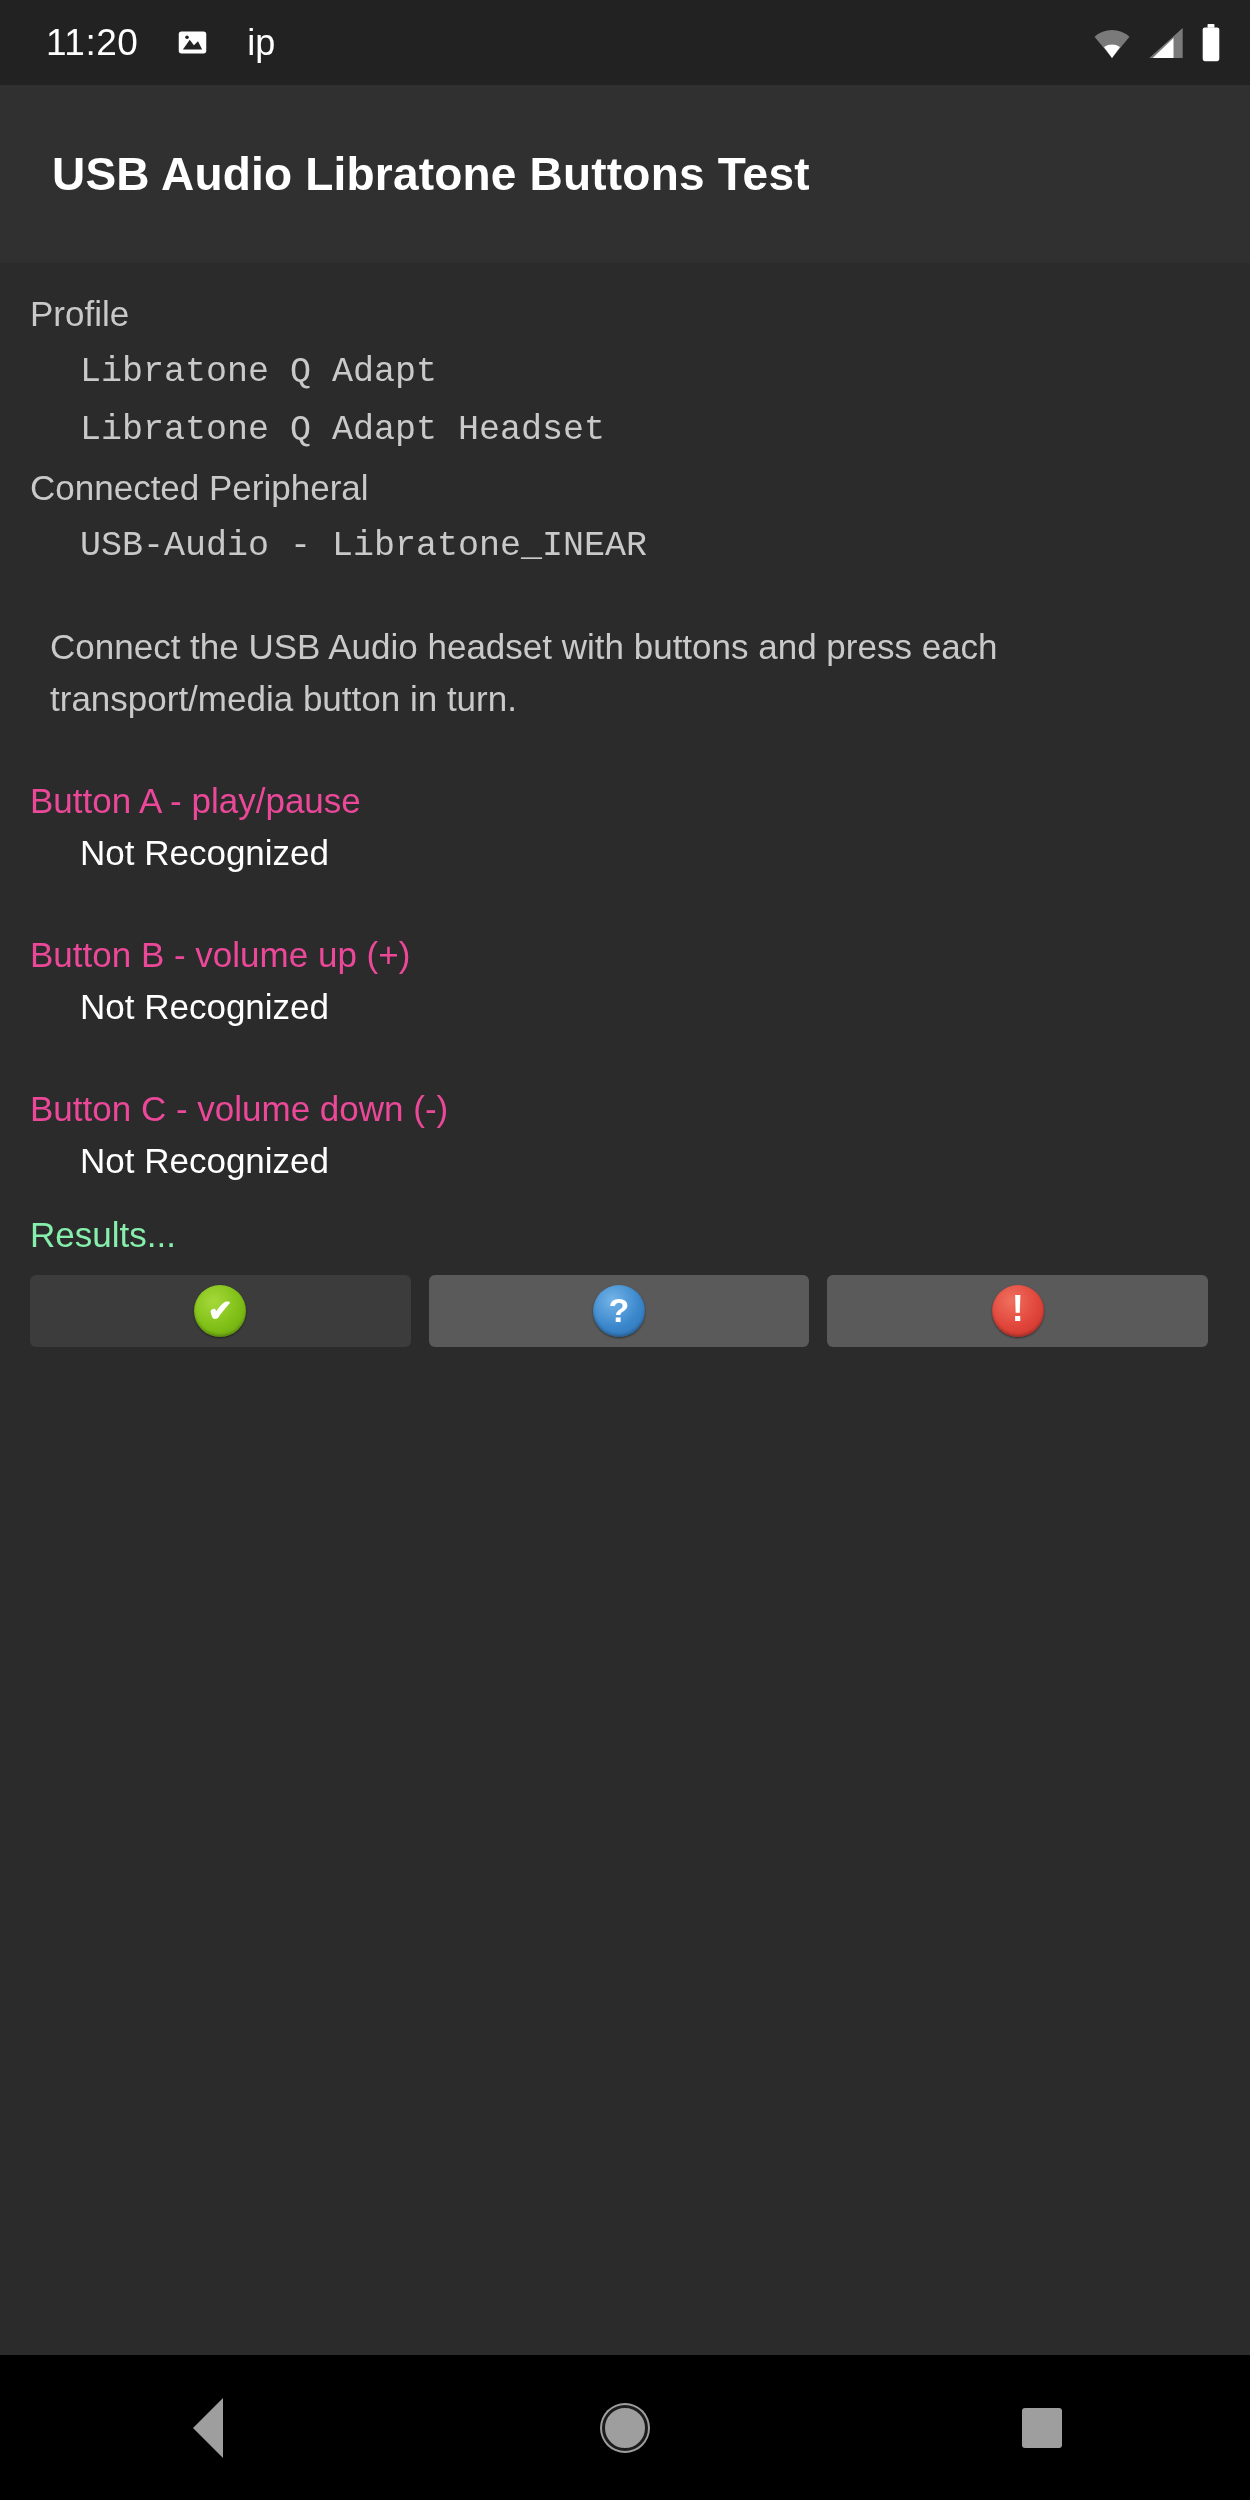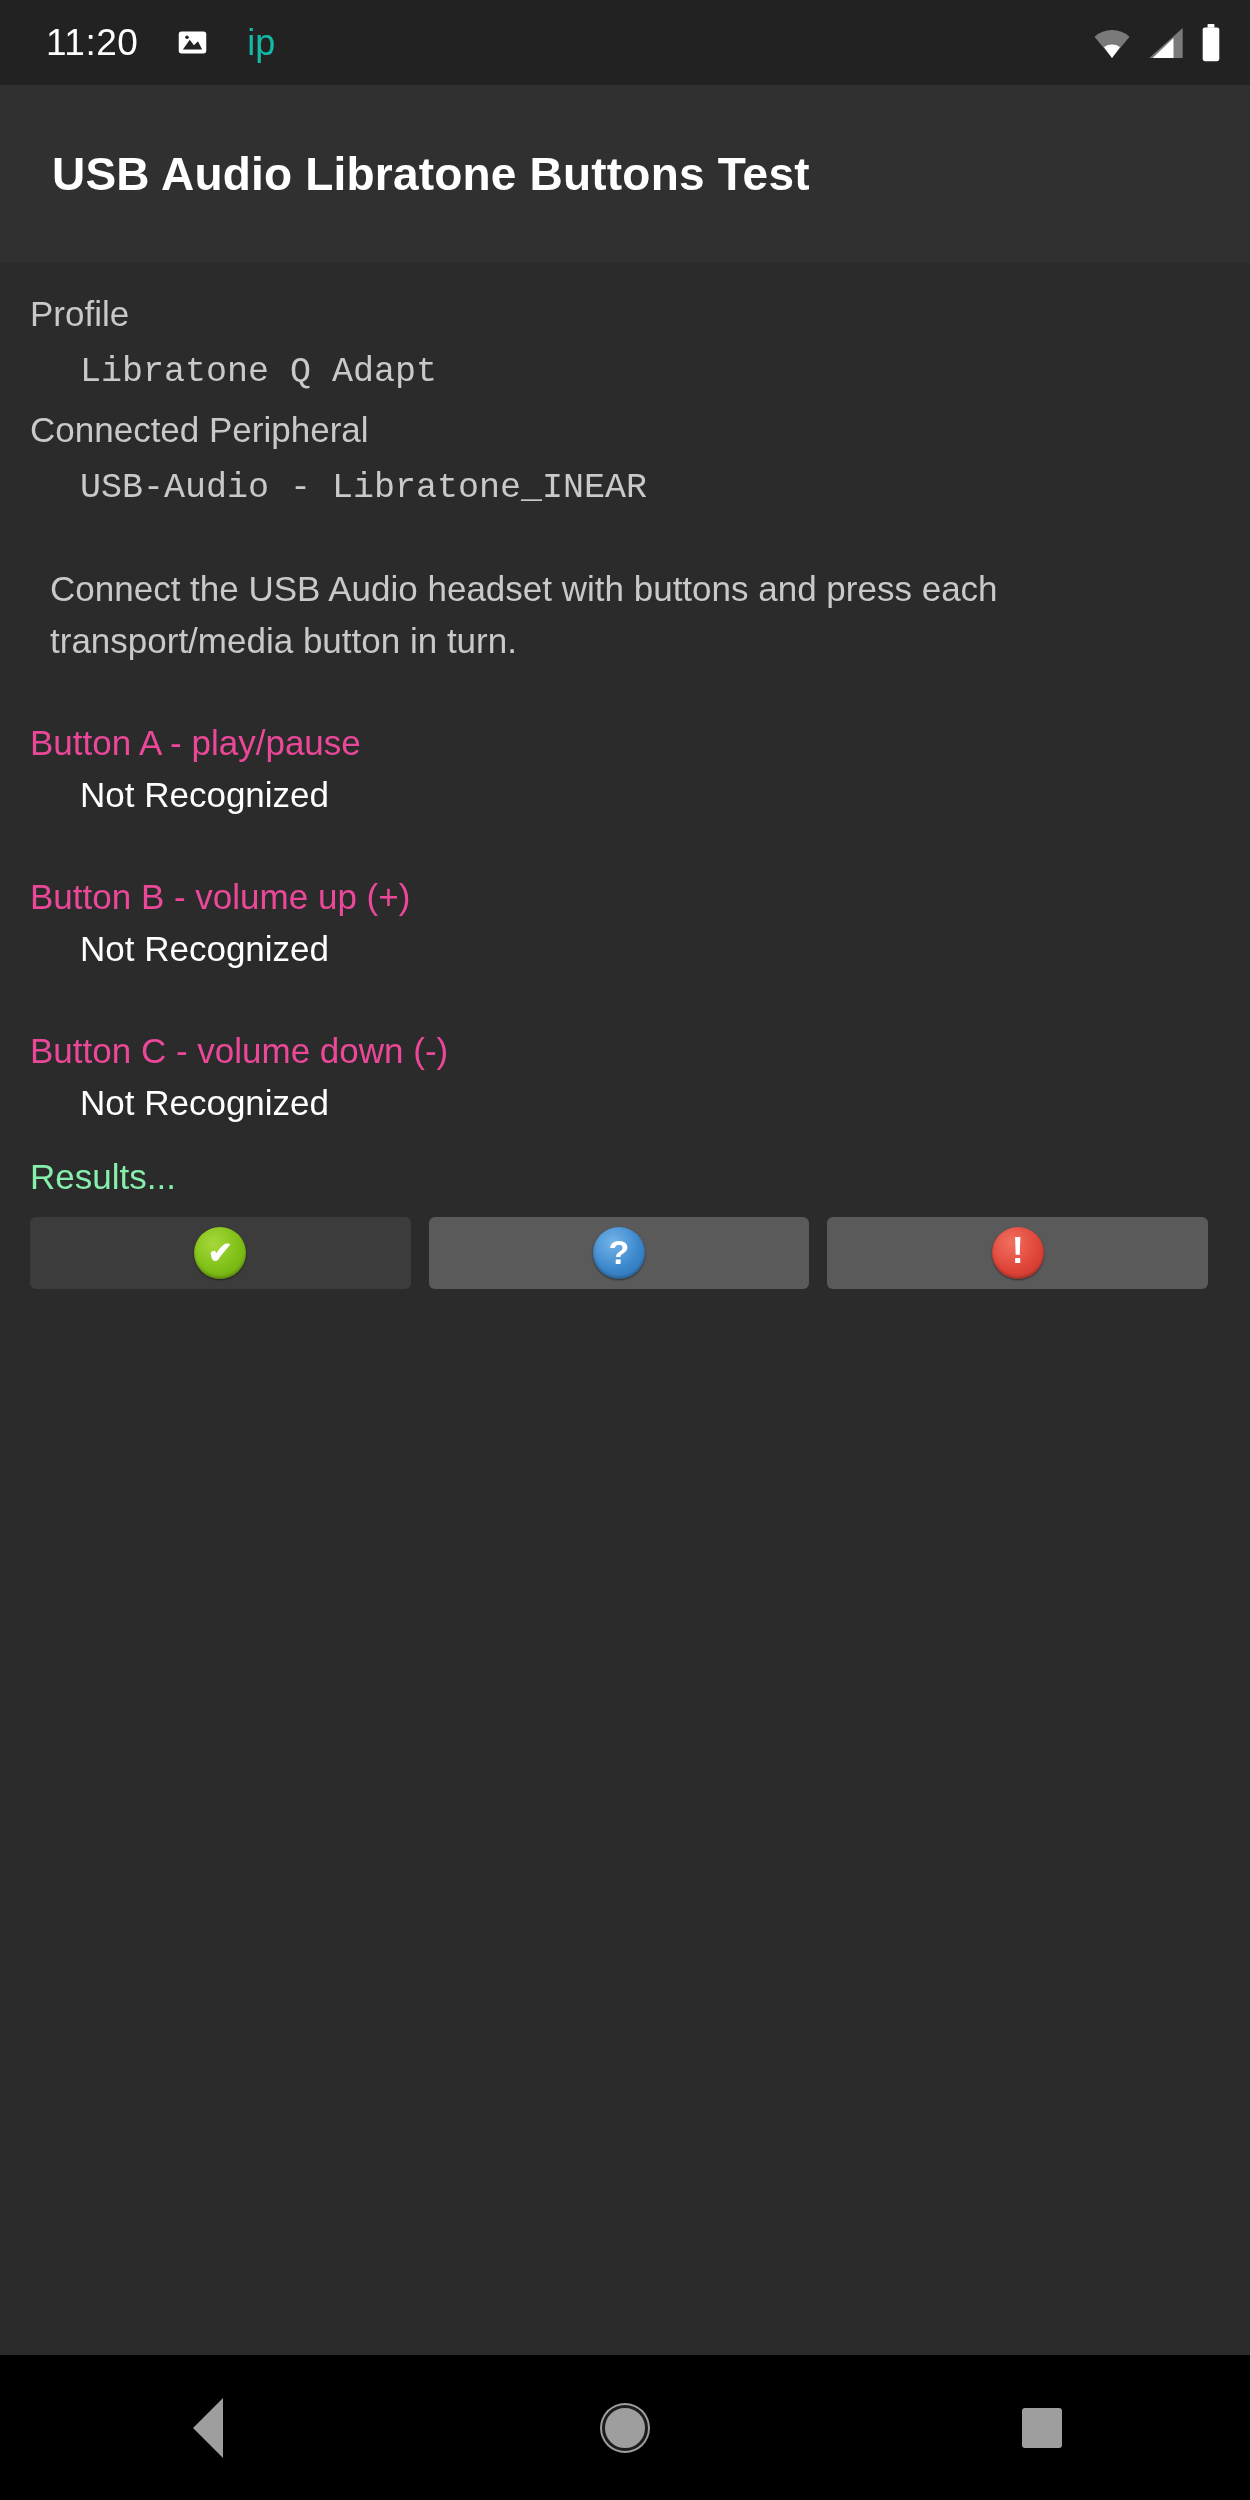--- a/index.html
+++ b/index.html
@@ -37,21 +37,21 @@
     line-height: 1;
   }
   .notif-icon-img {
     width: 33px;
     height: 33px;
     position: relative;
     display: inline-block;
   }
   .notif-icon-img svg { display:block; }
   #notif-text {
-    color: #14b8a6;
+    color: #ffffff;
     font-size: 36px;
     line-height: 1;
   }
   #status-right {
     margin-left: auto;
     display: flex;
     align-items: center;
     gap: 14px;
   }
   .sb-icon { display: block; }
@@ -253,20 +253,21 @@
 </div>
 
 <div id="title-bar">
   <div id="page-title">USB Audio Libratone Buttons Test</div>
 </div>
 
 <div id="content">
 
   <div class="line">Profile</div>
   <div class="line indent">Libratone Q Adapt</div>
+  <div class="line indent">Libratone Q Adapt Headset</div>
   <div class="line">Connected Peripheral</div>
   <div class="line indent">USB-Audio - Libratone_INEAR</div>
 
   <div id="instructions">Connect the USB Audio headset with buttons and press each transport/media button in turn.</div>
 
   <div class="button-block">
     <div class="btn-label">Button A - play/pause</div>
     <div class="btn-status">Not Recognized</div>
   </div>
 

